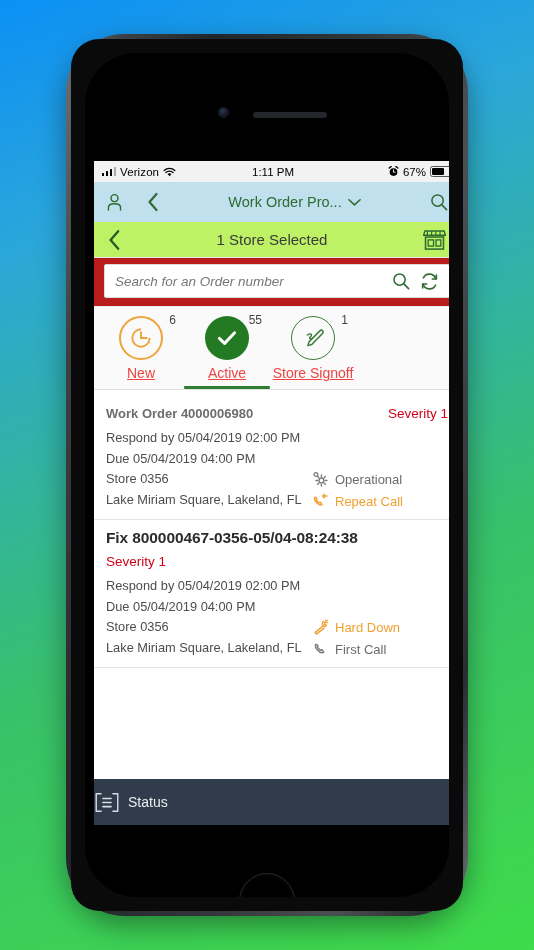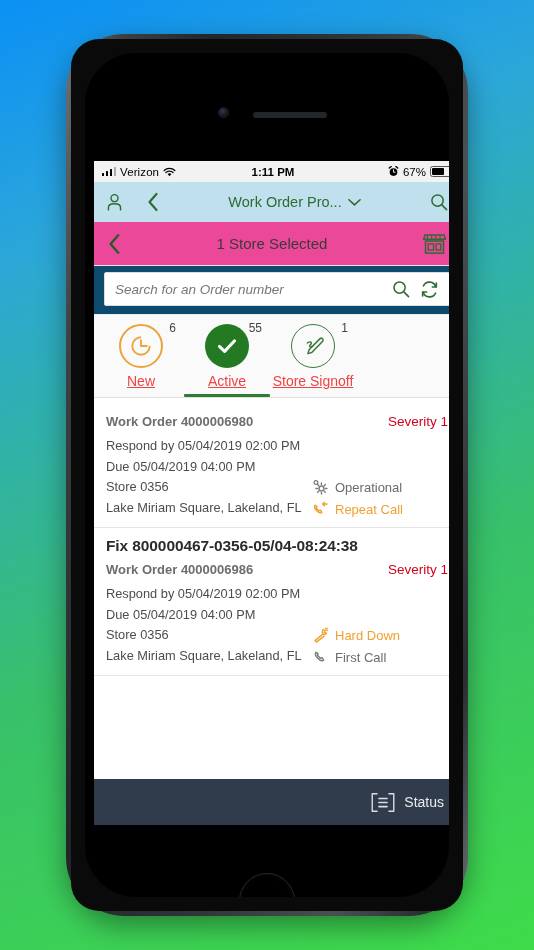--- a/index.html
+++ b/index.html
@@ -77,21 +77,21 @@
   .ios-left { display: flex; align-items: center; gap: 4px; }
   .signal { display: flex; align-items: flex-end; gap: 1.5px; height: 9px; }
   .signal i { width: 2.4px; background: #000; border-radius: .5px; display: block; }
   .signal i:nth-child(1){height:3px}
   .signal i:nth-child(2){height:5px}
   .signal i:nth-child(3){height:7px}
   .signal i:nth-child(4){height:9px; background:#aaa}
   .carrier { font-size: 11.5px; letter-spacing: .1px; }
   .ios-center {
     position: absolute; left: 0; right: 8px; text-align: center;
-    font-size: 11.5px; font-weight: 700; pointer-events: none;
+    font-size: 11.5px; font-weight: 400; pointer-events: none;
   }
   .ios-right {
     margin-left: auto; display: flex; align-items: center; gap: 4px;
     font-size: 11.5px; position: relative; z-index: 2;
   }
   .battery {
     width: 22px; height: 10.5px; border: 1px solid #555; border-radius: 2.5px;
     position: relative; padding: 1px;
   }
   .battery::after {
@@ -108,31 +108,31 @@
   }
   .nav-title {
     flex: 1; text-align: center;
     color: #2f6b33; font-size: 14.5px;
     display: flex; align-items: center; justify-content: center; gap: 6px;
   }
   .ic { display: inline-flex; align-items: center; justify-content: center; }
 
   
   .storebar {
-    height: 44px; background: #ec4899;
+    height: 36px; background: #bef264;
     display: flex; align-items: center; padding: 0 14px;
     border-bottom: 1px solid #e6e6e6;
     position: relative;
   }
   .storebar .title {
     flex: 1; text-align: center; font-size: 15px; color: #3a3a3a;
   }
 
   
-  .searchwrap { padding: 6px 10px 8px; background: #0c4a6e; }
+  .searchwrap { padding: 6px 10px 8px; background: #b91c1c; }
   .searchbox {
     border: 1px solid #dcdcdc; border-radius: 2px;
     height: 34px; display: flex; align-items: center; padding: 0 10px;
     background: #fff;
   }
   .searchbox input {
     flex: 1; border: 0; outline: 0; font-size: 13.5px;
     font-style: italic; color: #6a6a6a;
     font-family: "Liberation Sans", sans-serif; background: transparent;
   }
@@ -194,21 +194,21 @@
     padding-bottom: 1px;
   }
   .flag { display: flex; align-items: center; gap: 6px; font-size: 13px; white-space: nowrap; }
   .flag.gray { color: #6b6b6b; }
   .flag.orange { color: #f0a030; }
 
   
   .bottombar {
     position: absolute; left: 0; right: 0; bottom: 0;
     height: 46px; background: #303c4c;
-    display: flex; align-items: center; justify-content: flex-end;
+    display: flex; align-items: center; justify-content: flex-start;
     padding-right: 16px; gap: 8px;
   }
   .bottombar .stxt { color: #e8ecef; font-size: 14px; }
 </style>
 </head>
 <body>
 
 <div class="phone">
   <div class="phone-inner">
     <div class="phone-glass">
@@ -396,21 +396,20 @@
                   </span>
                   <span>Repeat Call</span>
                 </div>
               </div>
             </div>
           </div>
 
           <div class="card">
             <div class="fixline">Fix 800000467-0356-05/04-08:24:38</div>
             <div class="worow">
-              <span class="wo">Work Order 4000006986</span>
               <span class="sev">Severity 1</span>
             </div>
             <div class="body">
               <div class="left">
                 <div>Respond by 05/04/2019 02:00 PM</div>
                 <div>Due 05/04/2019 04:00 PM</div>
                 <div>Store 0356</div>
                 <div>Lake Miriam Square, Lakeland, FL</div>
               </div>
               <div class="right">

